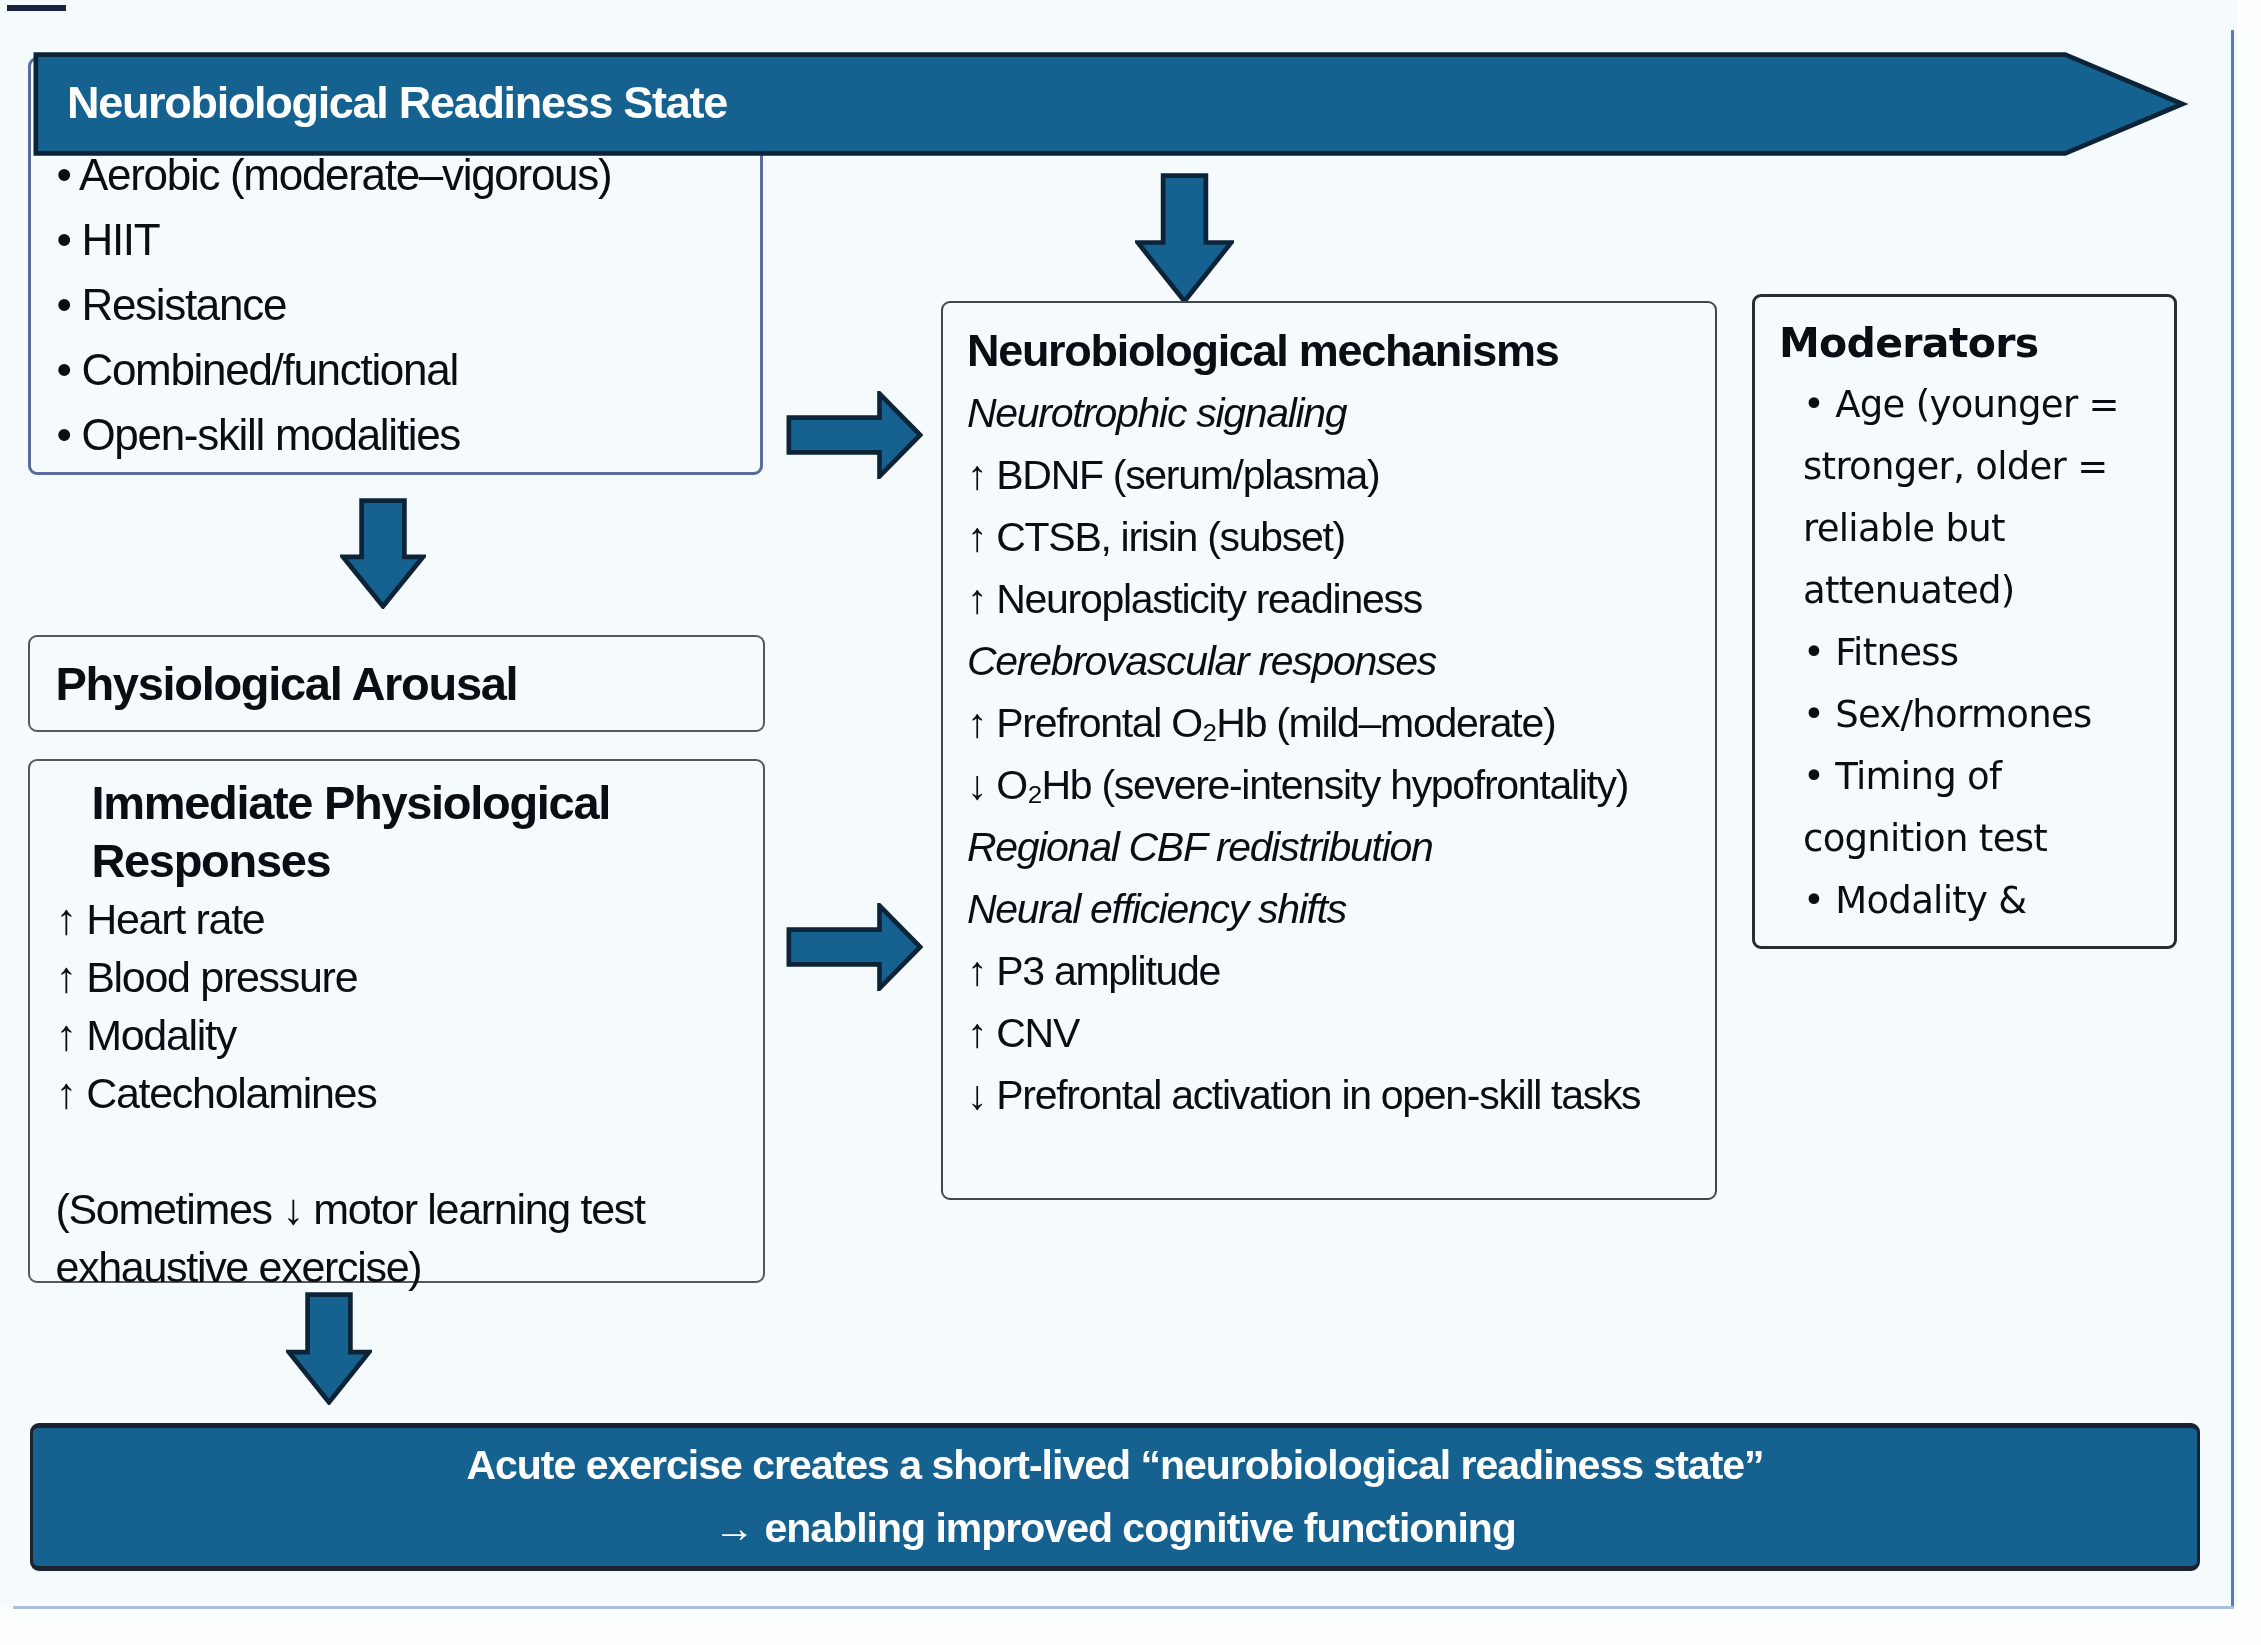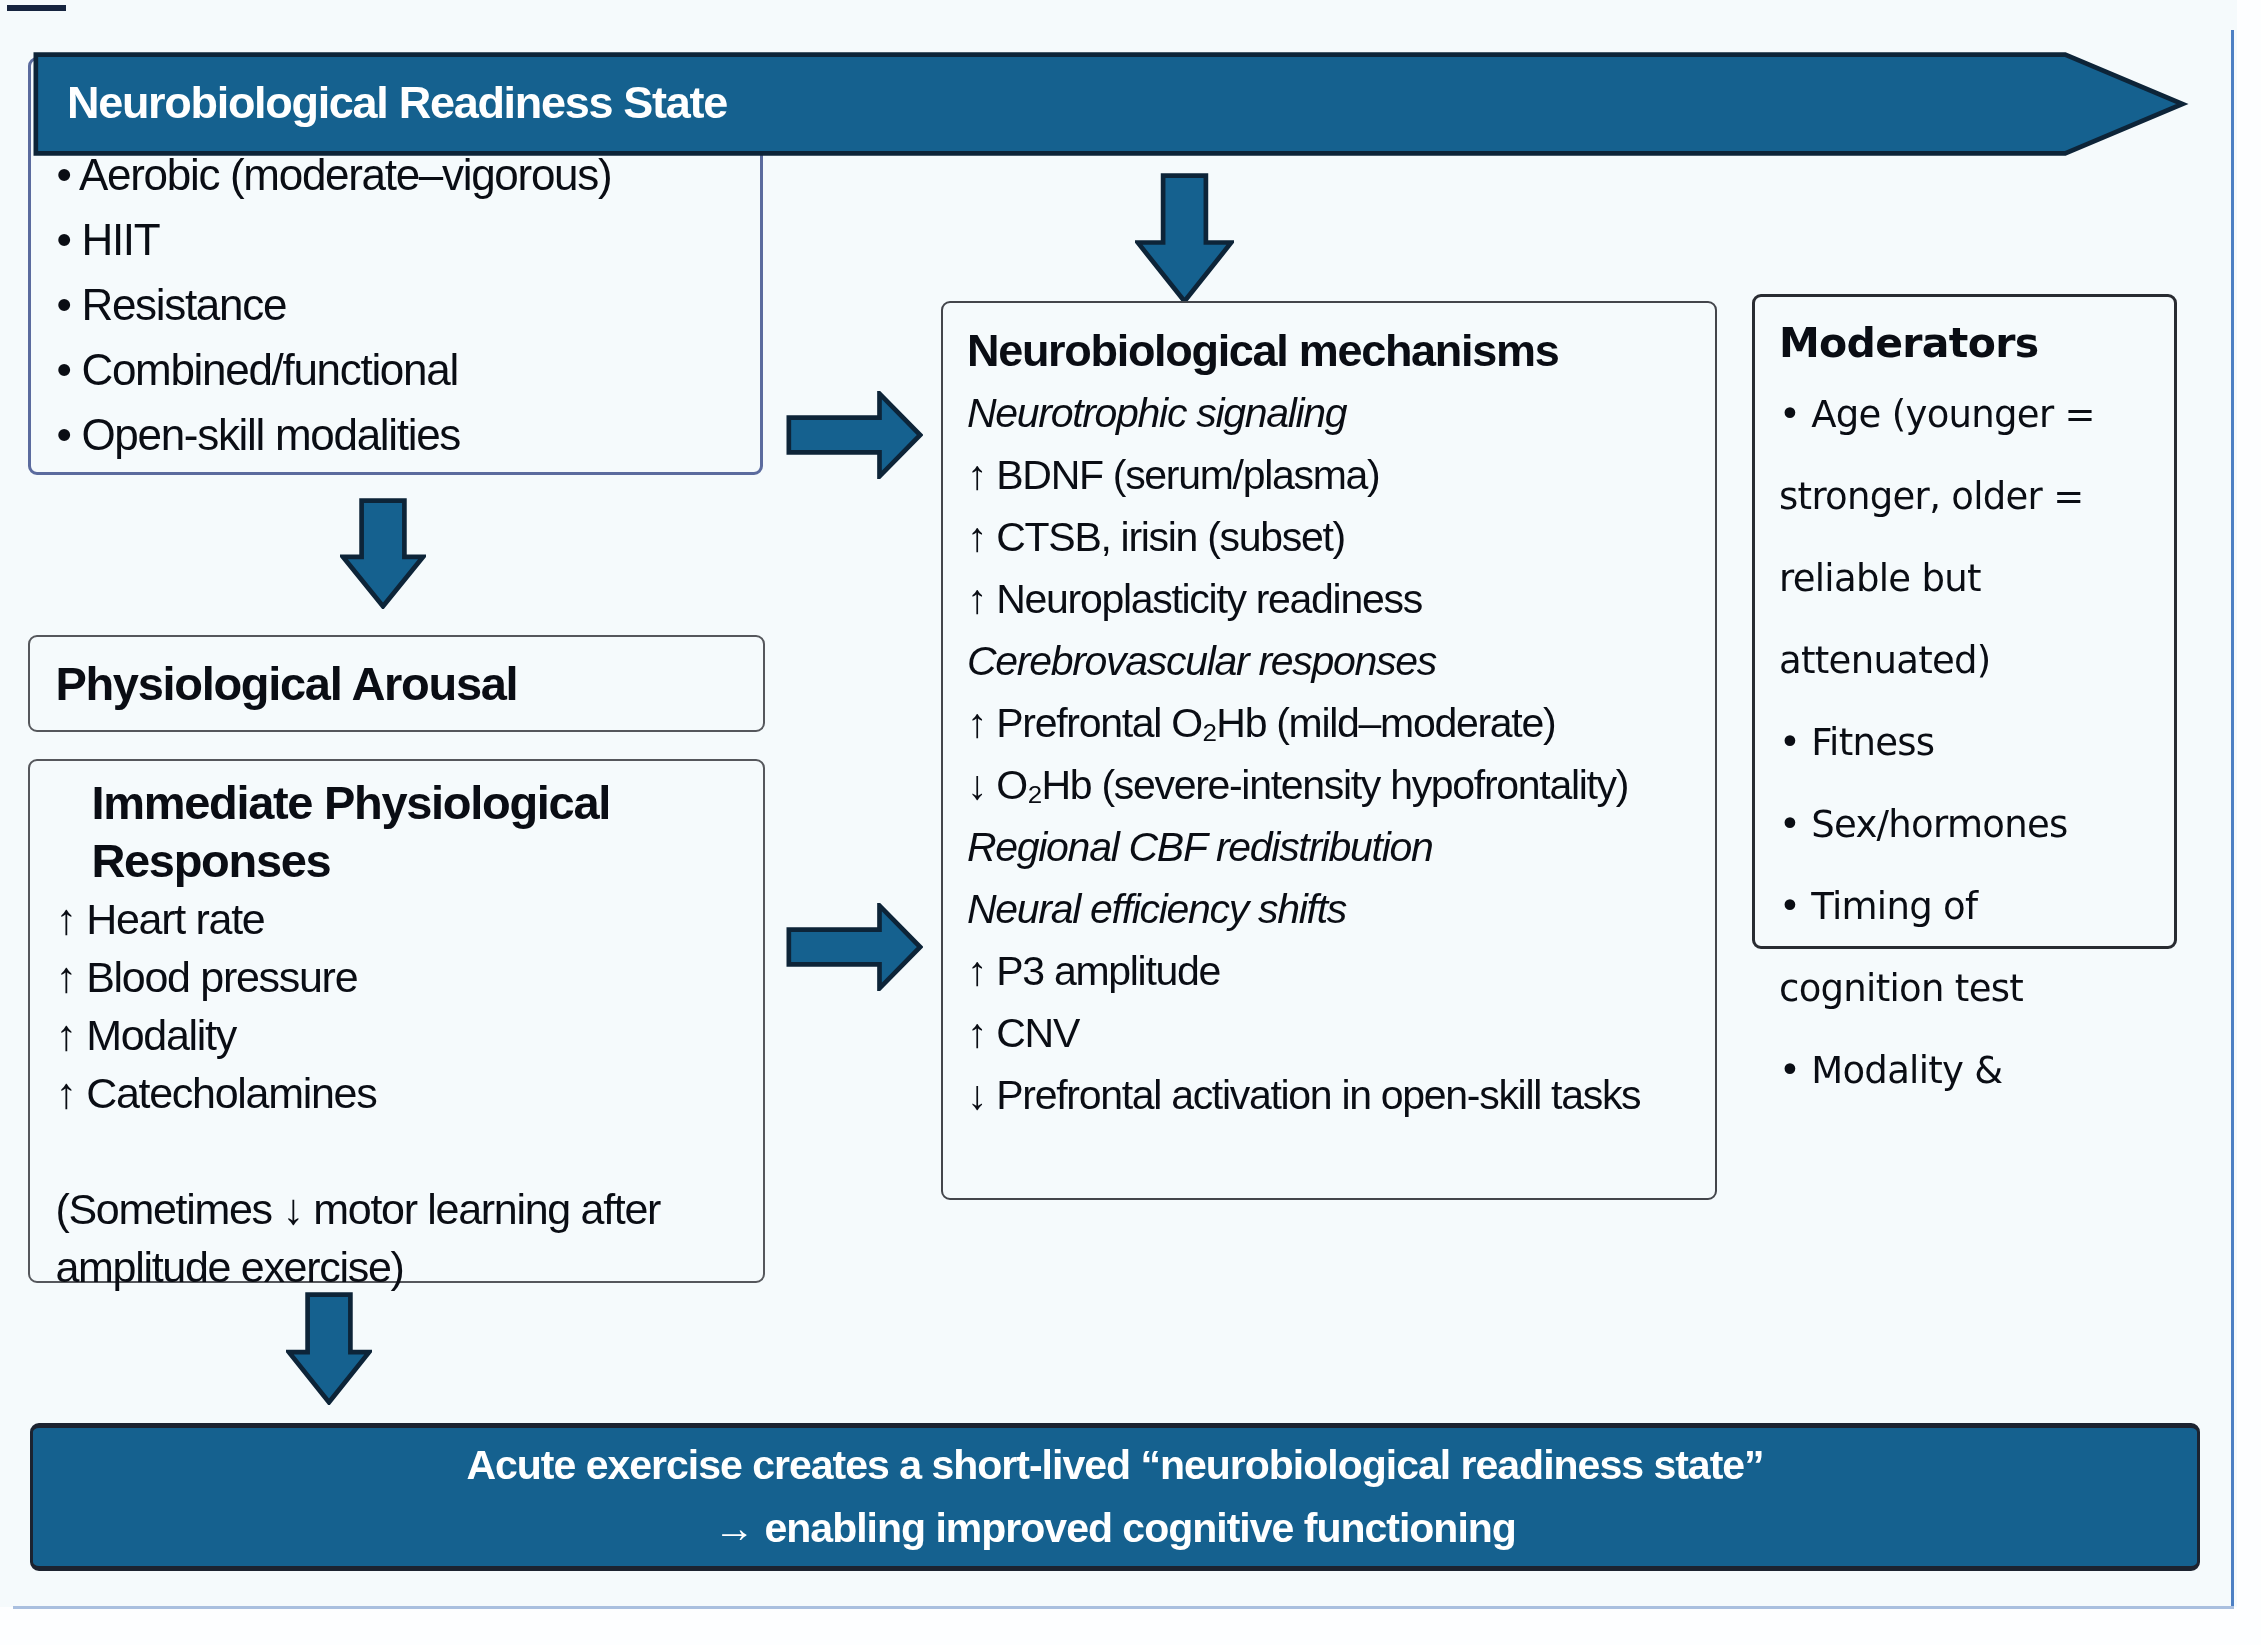--- a/index.html
+++ b/index.html
@@ -33,21 +33,21 @@
   .mline.wrap{white-space:normal;}
   .t-bold{font-weight:bold;font-size:45px;}
   .t-italic{font-style:italic;}
 
   
   .moderators{
     left:1752px;top:294px;width:425px;height:655px;border:3.3px solid #282b31;padding:14.7px 24px;
     font-family:"DejaVu Sans",sans-serif;
   }
   .moderators .title{font-size:41px;font-weight:bold;line-height:62px;letter-spacing:-0.7px;}
-  .moderators .item{font-size:37px;line-height:82px;letter-spacing:-0.7px;}
+  .moderators .item{font-size:37px;line-height:62px;letter-spacing:-0.7px;margin-left:24px;}
 
   
   .arousal{left:28px;top:635px;width:737px;height:97px;border:2.7px solid #55575c;
     display:flex;align-items:center;padding:0 0 0 25.4px;}
   .arousal .title{font-size:47px;font-weight:bold;white-space:nowrap;}
 
   
   .immediate{left:28px;top:759px;width:737px;height:524px;border:2.7px solid #55575c;padding:13.4px 25.4px;}
   .immediate .title{font-size:47px;font-weight:bold;line-height:58px;margin-left:36px;}
   .immediate .item{font-size:43px;line-height:58px;white-space:nowrap;}
@@ -138,21 +138,21 @@
     <div class="title txt">Physiological Arousal</div>
   </div>
 
   <div class="box immediate">
     <div class="title txt">Immediate Physiological Responses</div>
     <div class="item txt">↑ Heart rate</div>
     <div class="item txt">↑ Blood pressure</div>
     <div class="item txt">↑ Modality</div>
     <div class="item txt">↑ Catecholamines</div>
     <div class="spacer"></div>
-    <div class="note txt">(Sometimes ↓ motor learning after amplitude exercise)</div>
+    <div class="note txt">(Sometimes ↓ motor learning test exhaustive exercise)</div>
   </div>
 
   <div class="box conclusion">
     <div class="cline">Acute exercise creates a short-lived “neurobiological readiness state”</div>
     <div class="cline">→ enabling improved cognitive functioning</div>
   </div>
 </div>
 
 
 </body></html>

